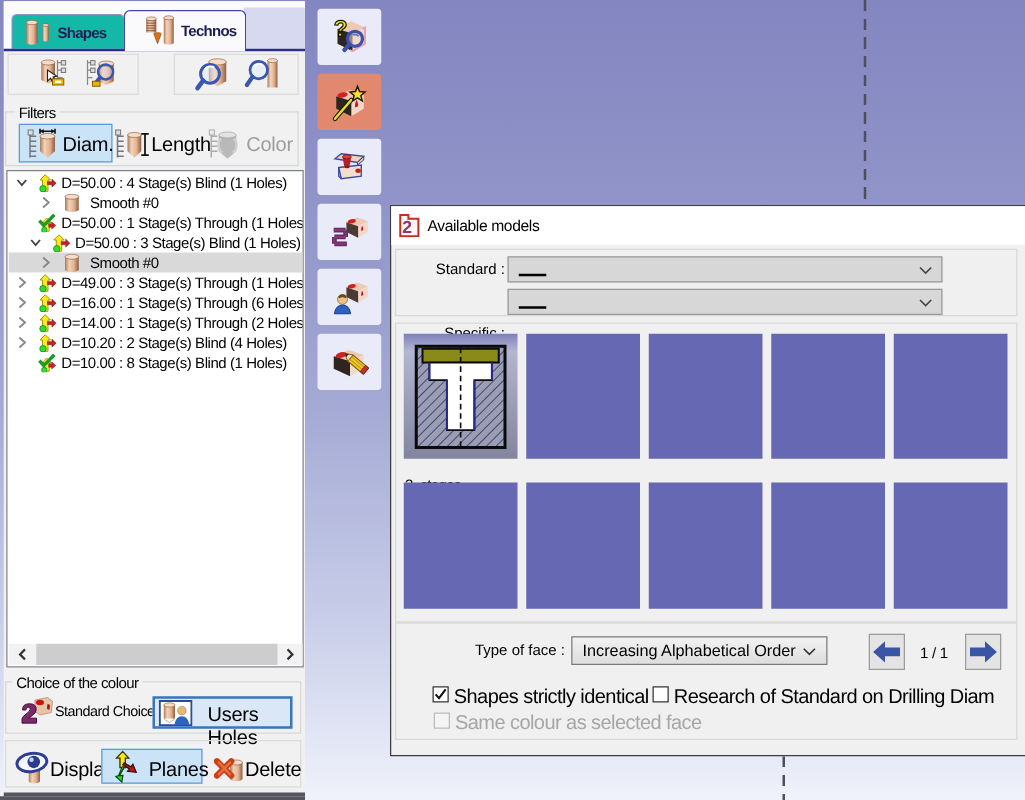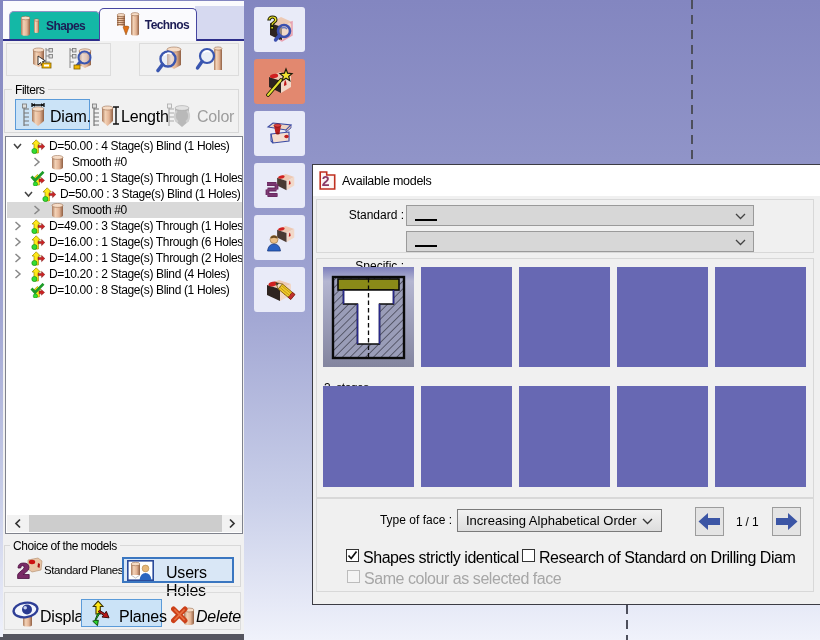--- a/index.html
+++ b/index.html
@@ -302,28 +302,28 @@
       <div id="hthumb"></div>
       <svg class="abs" style="left:6px; top:3px;" width="10" height="11" viewBox="0 0 10 11">
           <path d="M7 1.5 L3 5.5 L7 9.5" stroke="#333" stroke-width="1.7" fill="none"></path>
         </svg>
       <svg class="abs" style="left:220px; top:3px;" width="10" height="11" viewBox="0 0 10 11">
           <path d="M3 1.5 L7 5.5 L3 9.5" stroke="#333" stroke-width="1.7" fill="none"></path>
         </svg>
     </div>
   </div>
   <div class="gbox" style="left:1px; top:544px; width:237px; height:42px;"></div>
-  <div class="glabel" style="left:7px; top:538px;">Choice of the models</div>
+  <div class="glabel" style="left:7px; top:538px;">Choice of the colour</div>
   <svg class="abs" style="left:13px; top:555px;" width="27" height="26" viewBox="0 0 27 26">
     <path d="M12 4 l10 -2 4 3 -1 9 -9 2 -4 -3 z" fill="#e8c5a6" stroke="#b08a68" stroke-width="0.6"></path>
     <ellipse cx="16" cy="6" rx="3.2" ry="2.2" fill="#cc1111"></ellipse>
     <path d="M22 7 l2 1 -0.5 4 -2 -1 z" fill="#aa1111"></path>
     <path d="M2 12 q0 -5 5.5 -5 q5.5 0 5.5 4.6 q0 2.8 -3.4 5 l-2.6 1.9 h6.2 v4 H1.6 v-3.4 q0 -1.6 3.4 -4 q3.2 -2.3 3.2 -3.8 q0 -1.6 -1.7 -1.6 q-1.8 0 -1.8 2.3 z" fill="#7a2a66" stroke="#4a1040" stroke-width="0.8"></path>
   </svg>
-  <span class="itemtext" style="left:41px; top:563px; font-size:11.5px; letter-spacing:-0.4px;">Standard Planes</span>
+  <span class="itemtext" style="left:41px; top:563px; font-size:11.5px; letter-spacing:-0.4px;">Standard Choice</span>
   <div class="abs" style="left:119px; top:556px; width:112px; height:26px; background:#d9e7f6; border:2px solid #3a76c0;"></div>
   <svg class="abs" style="left:124px; top:559px;" width="27" height="21" viewBox="0 0 27 21">
     <rect x="0.8" y="0.8" width="25.4" height="19.4" fill="#fff" stroke="#2a4a9a" stroke-width="1.6"></rect>
     <rect x="4" y="4" width="9" height="11" fill="url(#cop)"></rect>
     <ellipse cx="8.5" cy="4" rx="4.5" ry="1.7" fill="#f6dcc6" stroke="#8a5a3a" stroke-width="0.5"></ellipse>
     <path d="M4 15 l4.5 3 4.5 -3" fill="#fff" stroke="#999" stroke-width="0.6"></path>
     <circle cx="18.5" cy="8.5" r="3.4" fill="#e8b87a" stroke="#a07a3a" stroke-width="0.5"></circle>
     <path d="M12.5 20 q1 -7 6 -7 q5 0 6 7 z" fill="#2a66c0"></path>
   </svg>
   <span class="itemtext" style="left:163px; top:563px;">Users Holes</span>
@@ -343,21 +343,21 @@
     <polygon points="10.8,12.5 7,19 9.6,18.8 8.8,23.8 4.4,19.6 6.4,19 9,12.5" fill="#2cd42c" stroke="#0a4a0a" stroke-width="0.9"></polygon>
   </svg>
   <span class="itemtext" style="left:116px; top:607px;">Planes</span>
   <svg class="abs" style="left:168px; top:600px;" width="27" height="27" viewBox="0 0 27 27">
     <rect x="13" y="9" width="10" height="13" fill="url(#cop)"></rect>
     <ellipse cx="18" cy="9" rx="5" ry="2" fill="#f6dcc6" stroke="#8a5a3a" stroke-width="0.5"></ellipse>
     <ellipse cx="18" cy="22" rx="5" ry="2" fill="url(#cop)"></ellipse>
     <path d="M2.5 8 L14 19.5 M14 8 L2.5 19.5" stroke="#cc4018" stroke-width="5" stroke-linecap="round"></path>
     <path d="M4 9 L13 18.5 M13 9 L4 18.5" stroke="#e87040" stroke-width="1.8" stroke-linecap="round"></path>
   </svg>
-  <span class="itemtext" style="left:193px; top:607px;font-style:italic;">Delete</span>
+  <span class="itemtext" style="left:193px; top:607px;">Delete</span>
 </div>
 <div class="abs" style="left:0; top:637px; width:244px; height:3px; background:#55555f;"></div>
 
 <div class="vbtn" style="top:7px;">
   <svg width="30" height="32" viewBox="0 0 30 32">
     <path d="M5 9 L16 3 L27 8 L17 13 Z" fill="#edc9b4"></path>
     <path d="M17 13 L27 8 L27 21 L17 27 Z" fill="#f2d8c8"></path>
     <path d="M5 9 L17 13 L17 27 L5 21 Z" fill="#2e2420"></path>
     <path d="M25 9 L27 8 L27 21 L17 27 L15 26" fill="none" stroke="#e8a0b0" stroke-width="1.5"></path>
     <text x="2" y="15" font-family="Liberation Sans" font-size="18" font-weight="bold" fill="#f0e826" stroke="#1a1a00" stroke-width="1">?</text>

